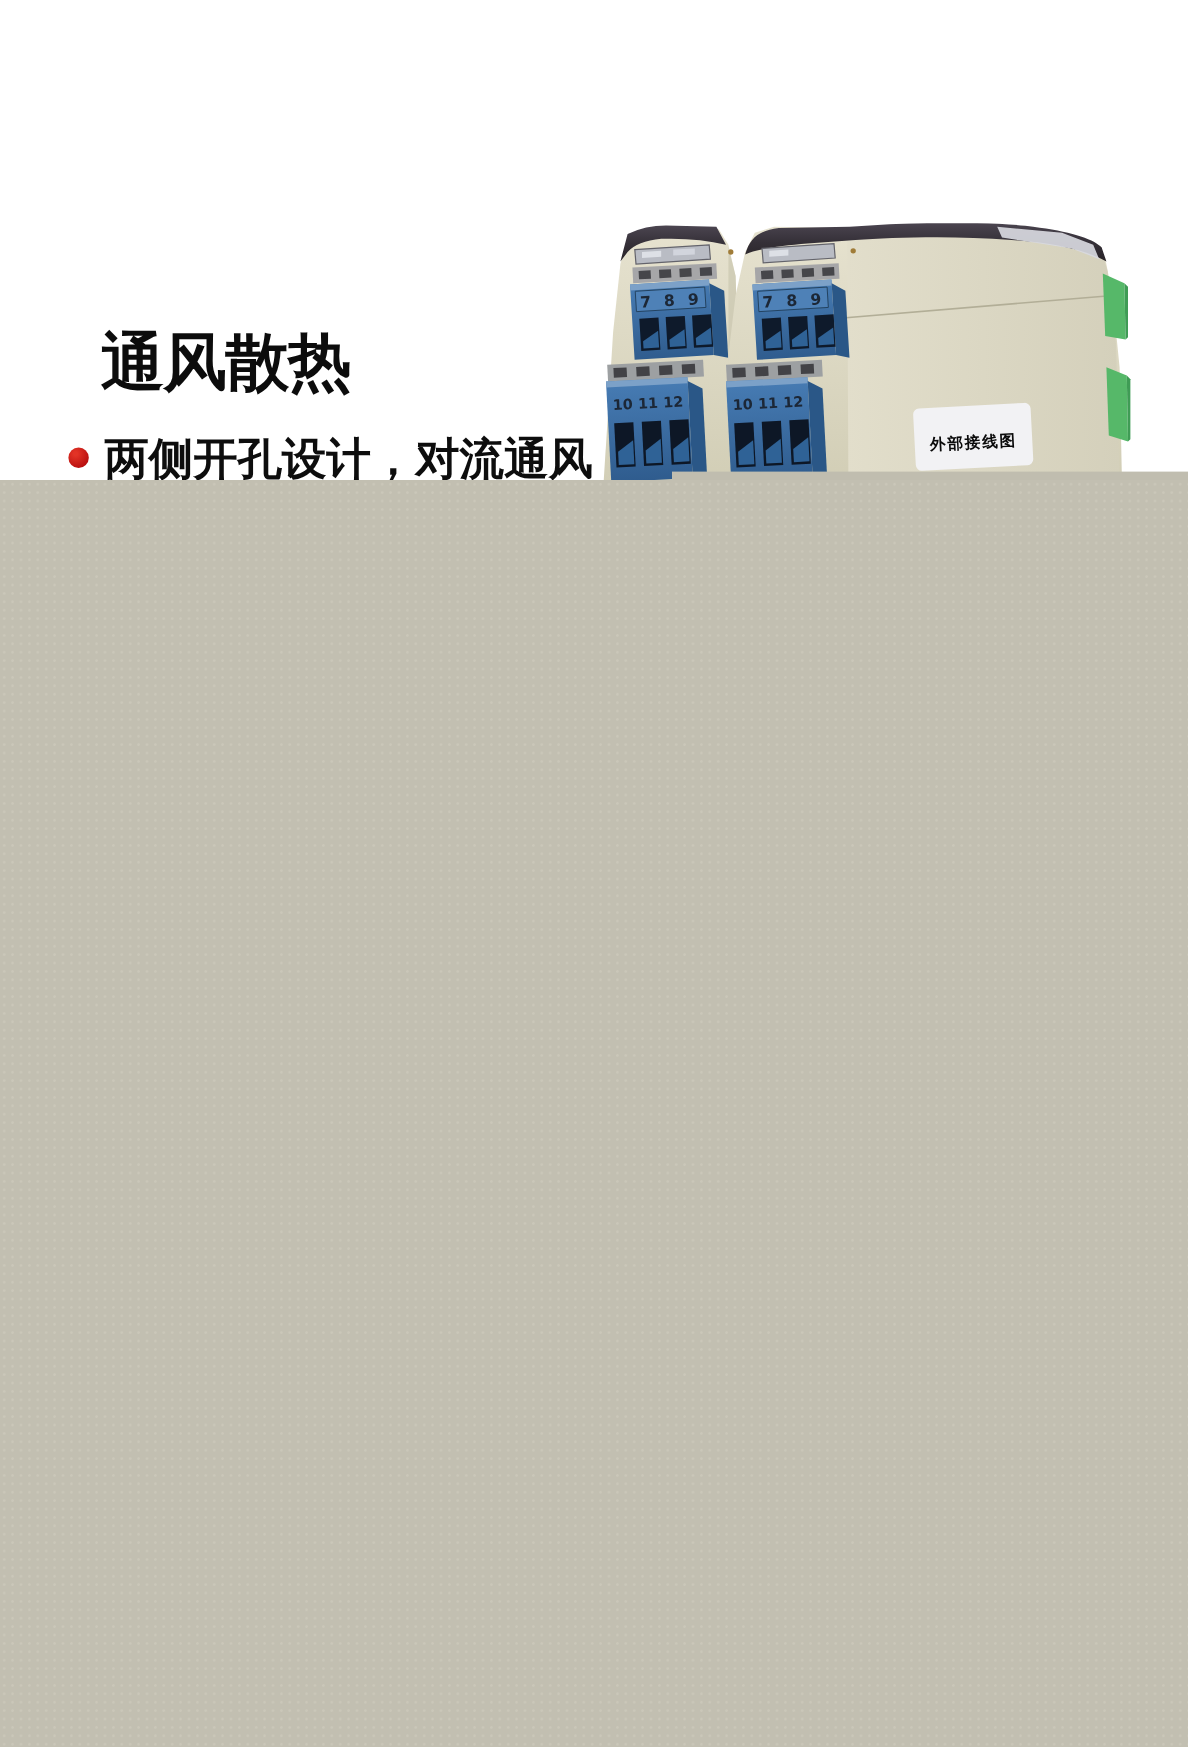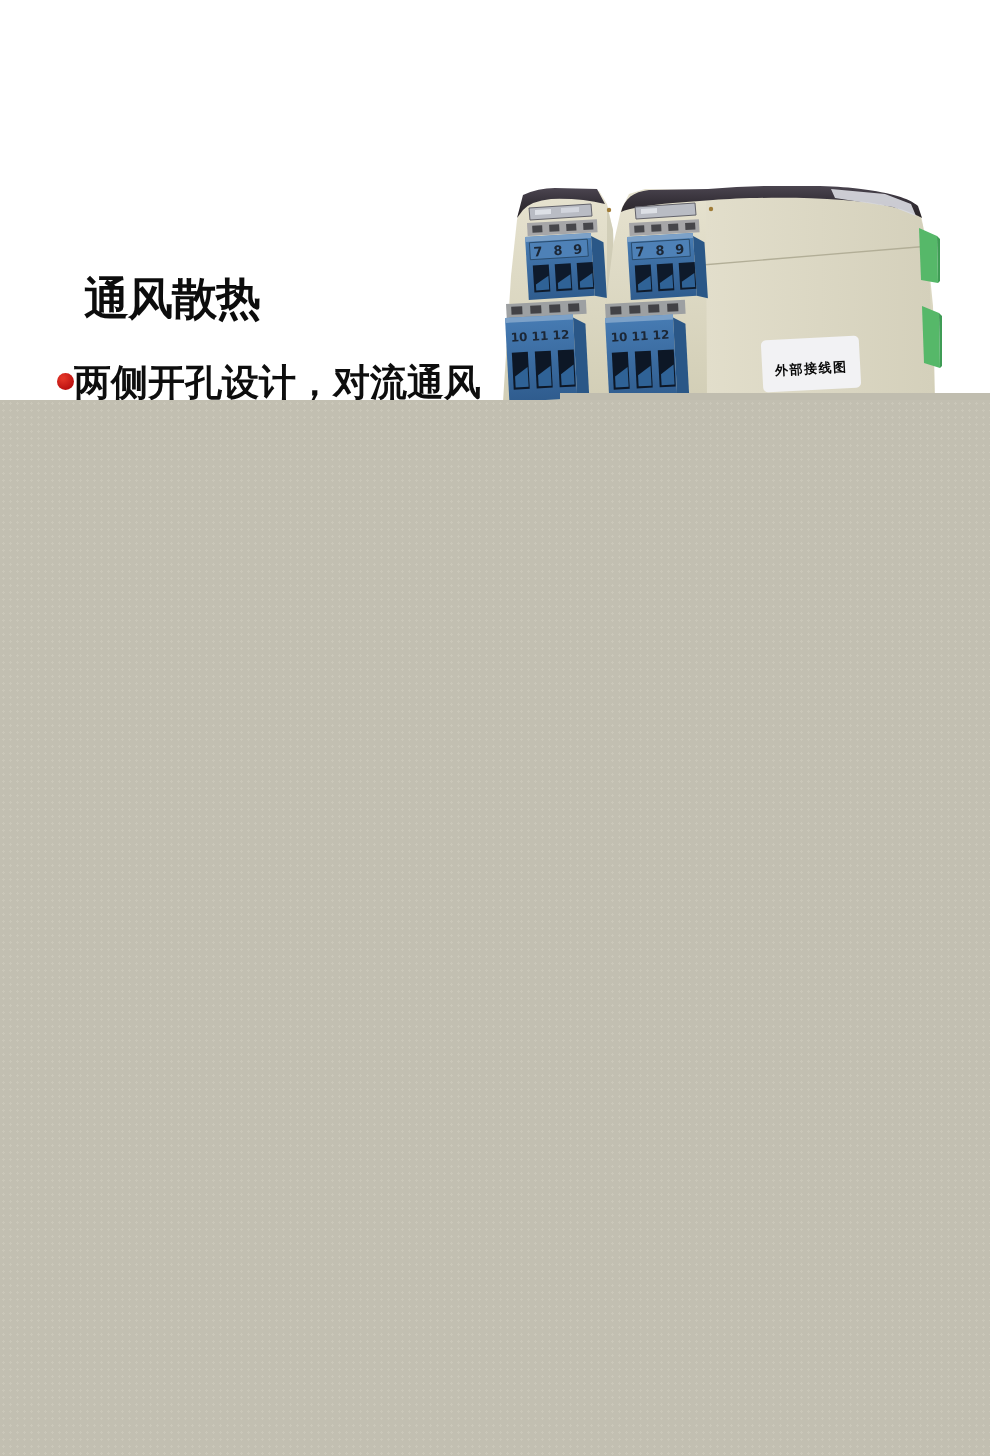--- a/index.html
+++ b/index.html
@@ -6,27 +6,27 @@
   html,body { background:#ffffff; }
   .stage {
     position:relative;
     width:990px; height:1456px;
     background:#ffffff;
     overflow:hidden;
     font-family:"Liberation Sans", sans-serif;
   }
   .page-title {
     position:absolute; left:84px; top:274px;
-    font-size:45px; font-weight:900; color:#0c0c0c;
+    font-size:53px; font-weight:900; color:#0c0c0c;
     letter-spacing:-1px; line-height:1.1; z-index:2;
     white-space:nowrap;
   }
   .feature-row {
     position:absolute; left:57px; top:364px;
-    display:flex; align-items:flex-start; 
+    display:flex; align-items:flex-start; gap:13px;
     z-index:2; white-space:nowrap;
   }
   .bullet-dot {
     width:17px; height:17px; border-radius:50%;
     margin-top:9px; flex:0 0 auto;
     background:radial-gradient(circle at 35% 30%, #e23326 10%, #b90f0f 75%);
   }
   .feature-text {
     font-size:37px; font-weight:700; color:#0d0d0d; line-height:1.05;
   }

